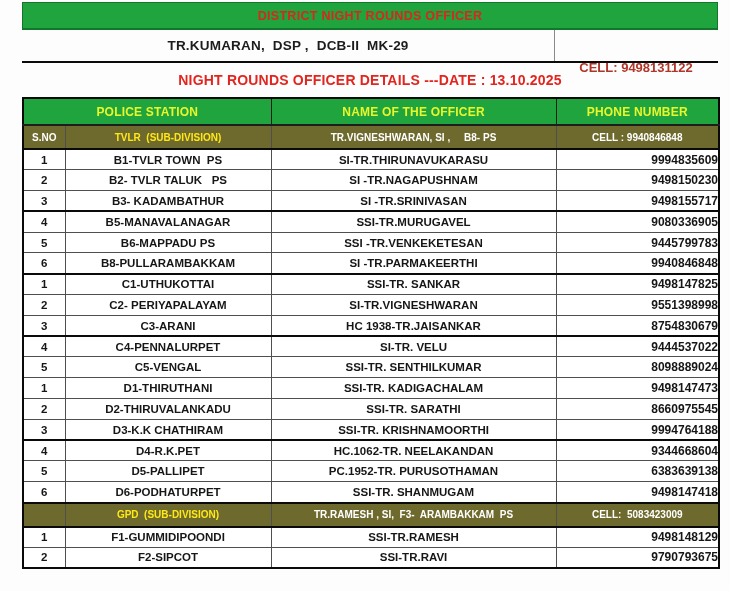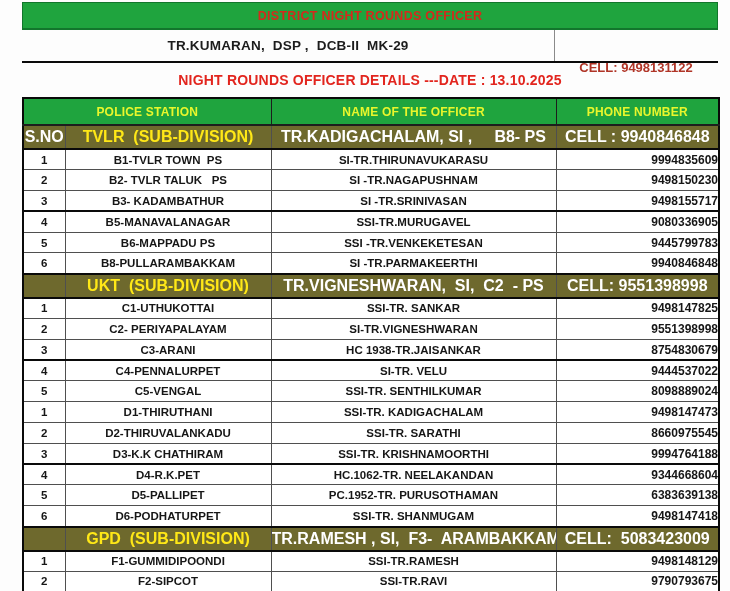--- a/index.html
+++ b/index.html
@@ -63,21 +63,21 @@
     overflow: hidden; white-space: pre;
     padding: 0;
   }
   table.rounds th {
     background: var(--green); color: var(--header-yellow);
     height: 27px; font-size: 12px; letter-spacing: .2px;
     border-color: #1d1d1d; border-bottom-width: 2px;
   }
   tr.subdiv-row td {
     background: var(--olive); color: #ffffff;
-    height: 24px; font-size: 16px; text-align: center;
+    height: 24px; font-size: 10px; text-align: center;
     border-top: 2px solid var(--grid-heavy);
     border-bottom: 2px solid var(--grid-heavy);
   }
   tr.subdiv-row td.station { color: var(--subdiv-yellow); }
   tr.data-row td {
     height: 20.8px; font-size: 11.5px; color: var(--ink); text-align: center;
     background: #ffffff;
   }
   tr.data-row td.phone { font-size: 12px; text-align: right; }
   td.station { text-align: left; padding-left: 8px; }
@@ -111,21 +111,21 @@
         <tr>
           <th colspan="2">POLICE STATION</th>
           <th>NAME OF THE OFFICER</th>
           <th>PHONE NUMBER</th>
         </tr>
       </thead>
       <tbody id="table-body">
           <tr class="subdiv-row">
             <td class="sno">S.NO</td>
             <td class="station">TVLR  (SUB-DIVISION)</td>
-            <td class="officer">TR.KADIGACHALAM, SI ,     B8- PS</td>
+            <td class="officer">TR.VIGNESHWARAN, SI ,     B8- PS</td>
             <td class="phone">CELL : 9940846848</td>
           </tr>
           <tr class="data-row">
             <td class="sno">1</td>
             <td class="station">B1-TVLR TOWN  PS</td>
             <td class="officer">SI-TR.THIRUNAVUKARASU</td>
             <td class="phone">9994835609</td>
           </tr>
           <tr class="data-row">
             <td class="sno">2</td>
@@ -149,26 +149,20 @@
             <td class="sno">5</td>
             <td class="station">B6-MAPPADU PS</td>
             <td class="officer">SSI -TR.VENKEKETESAN</td>
             <td class="phone">9445799783</td>
           </tr>
           <tr class="data-row group-end">
             <td class="sno">6</td>
             <td class="station">B8-PULLARAMBAKKAM</td>
             <td class="officer">SI -TR.PARMAKEERTHI</td>
             <td class="phone">9940846848</td>
-          </tr>
-          <tr class="subdiv-row">
-            <td class="sno"></td>
-            <td class="station">UKT  (SUB-DIVISION)</td>
-            <td class="officer">TR.VIGNESHWARAN,  SI,  C2  - PS</td>
-            <td class="phone">CELL: 9551398998</td>
           </tr>
           <tr class="data-row">
             <td class="sno">1</td>
             <td class="station">C1-UTHUKOTTAI</td>
             <td class="officer">SSI-TR. SANKAR</td>
             <td class="phone">9498147825</td>
           </tr>
           <tr class="data-row">
             <td class="sno">2</td>
             <td class="station">C2- PERIYAPALAYAM</td>

